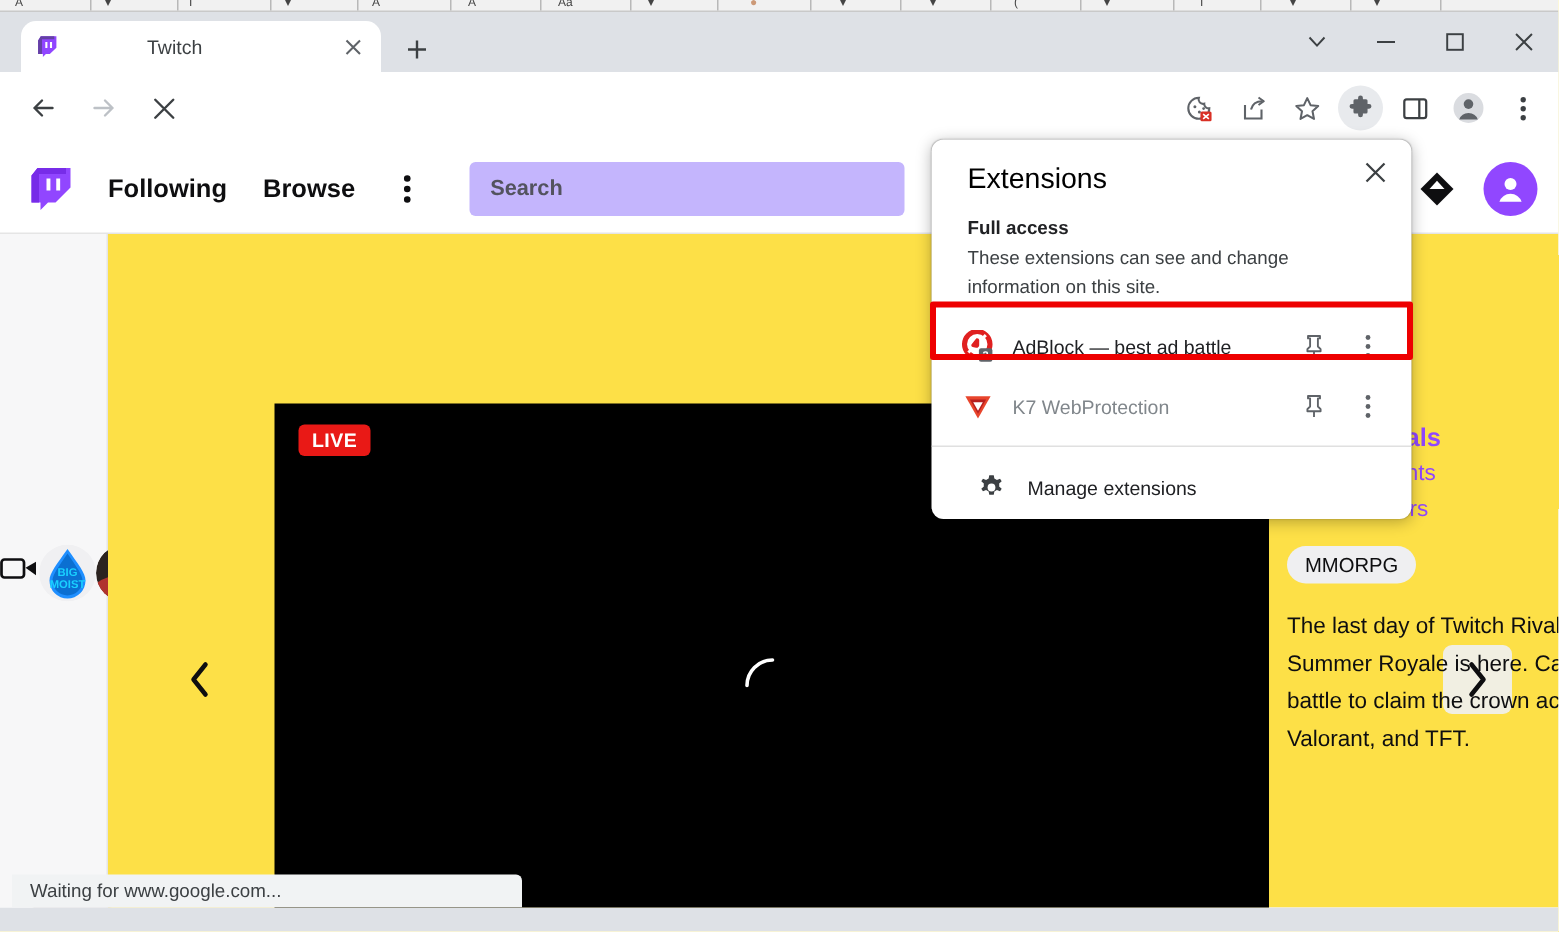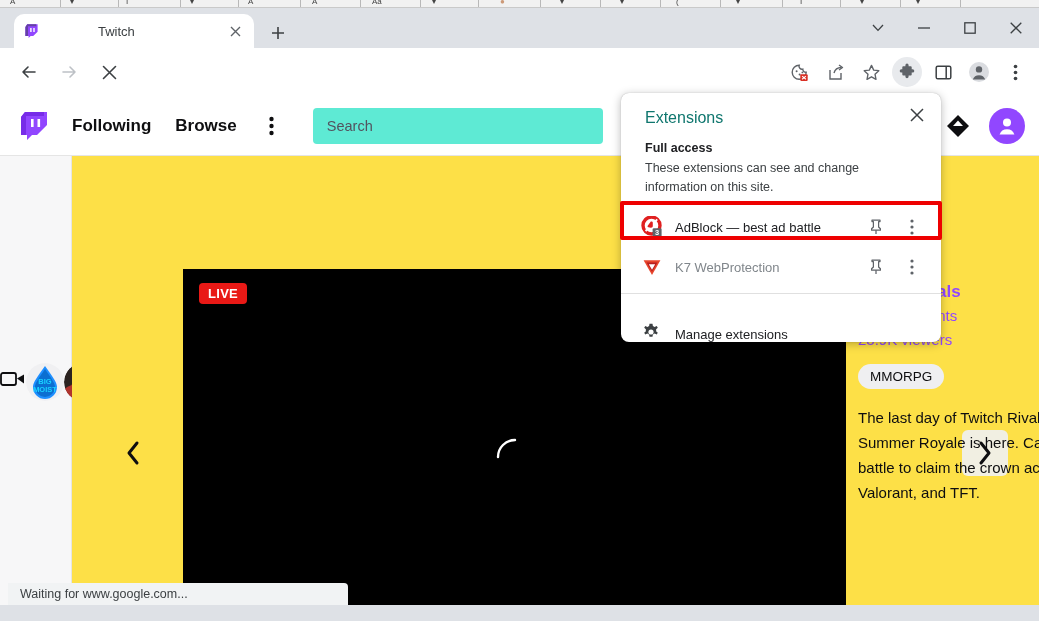--- a/index.html
+++ b/index.html
@@ -113,22 +113,22 @@
   }
   .tw-logo { margin-left: 20px; width: 28px; height: 30px; flex: 0 0 28px; }
   .tw-navlink {
     font-size: 17px; font-weight: bold; color: #0e0e10;
     margin-left: 24px; white-space: nowrap;
   }
   .tw-kebab { margin-left: 24px; width: 22px; height: 22px;
     display:flex; align-items:center; justify-content:center; }
   .tw-search {
     margin-left: 30px; width: 290px; height: 36px;
-    background: #5eead4; border-radius: 4px;
-    display: flex; align-items: center; padding: 0 14px;
+    background: #c4b5fd; border-radius: 4px;
+    display: flex; align-items: center; padding: 0 14px; font-weight: bold;
   }
   .tw-search span { font-size: 14.5px; color: #53535f; }
   .tw-right { margin-left: auto; display: flex; align-items: center; padding-right: 14px; }
   .tw-prime { width: 26px; height: 26px; margin-right: 18px; }
   .tw-avatar {
     width: 36px; height: 36px; border-radius: 50%;
     background: #9147ff;
     display: flex; align-items: center; justify-content: center;
   }
 
@@ -205,21 +205,21 @@
     background: #ffffff;
     border-radius: 8px;
     box-shadow: 0 2px 10px rgba(0,0,0,0.28), 0 0 1px rgba(0,0,0,0.3);
     overflow: hidden;
     z-index: 50;
   }
   .ext-head {
     position: relative;
     padding: 16px 16px 4px 24px;
   }
-  .ext-head h1 { font-size: 16px; font-weight: normal; color: #0f766e; }
+  .ext-head h1 { font-size: 19px; font-weight: normal; color: #000000; }
   .ext-close {
     position: absolute; right: 10px; top: 8px;
     width: 28px; height: 28px; border-radius: 50%;
     display: flex; align-items: center; justify-content: center;
   }
   .ext-section-title {
     padding: 10px 24px 2px 24px;
     font-size: 12.5px; font-weight: bold; color: #202124;
   }
   .ext-section-desc {
@@ -240,22 +240,22 @@
     white-space: nowrap; overflow: hidden; text-overflow: ellipsis;
   }
   .ext-row-label.dim { color: #80868b; }
   .ext-pin, .ext-kebab {
     width: 26px; height: 26px; flex: 0 0 26px;
     display: flex; align-items: center; justify-content: center;
   }
   .ext-kebab { margin-left: 10px; margin-right: 4px; }
   .ext-divider { height: 1px; background: #e0e0e0; margin: 6px 0; }
   .ext-manage {
-    display: flex; align-items: flex-end;
-    height: 42px; padding: 0 12px 0 20px;
+    display: flex; align-items: center;
+    height: 42px; padding: 0 12px 0 20px; margin-left: 10px;
   }
   .ext-manage .gear { width: 20px; height: 20px; flex: 0 0 20px; margin-right: 14px;
     display:flex; align-items:center; justify-content:center; }
   .ext-manage .lbl { font-size: 13px; color: #202124; }
 
   
   .highlight-box {
     position: absolute; left: 620px; top: 193px;
     width: 322px; height: 39px;
     border: 4px solid #ee0000;

